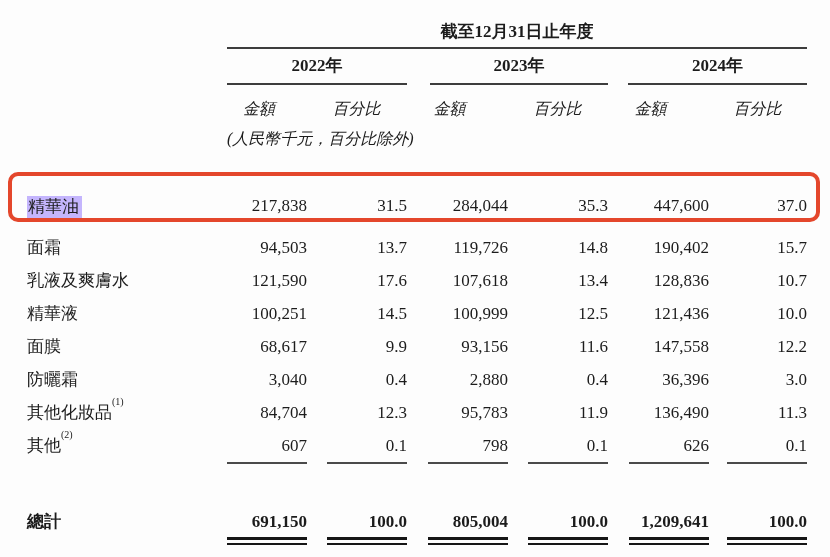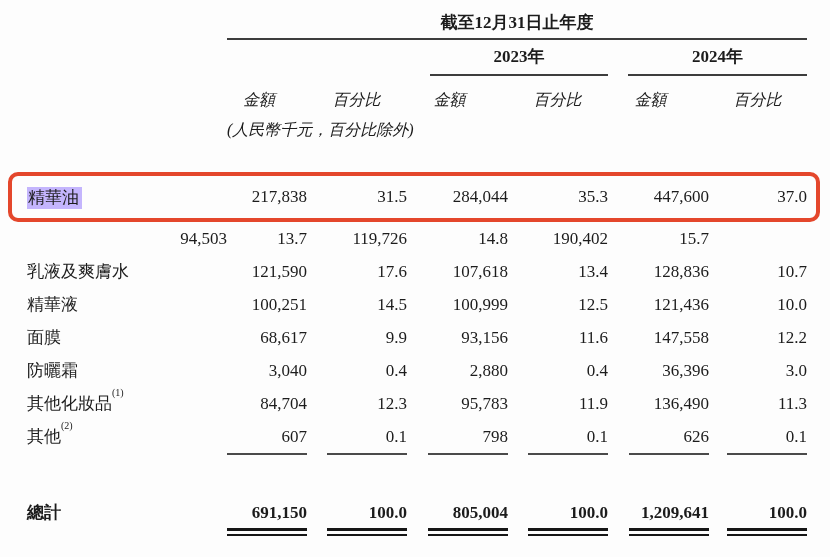--- a/index.html
+++ b/index.html
@@ -1,18 +1,18 @@
 <!DOCTYPE html>
 <html><head>
 <meta charset="utf-8">
 <style>
   * { margin:0; padding:0; box-sizing:border-box; }
   html,body { width:830px; height:557px; background:#fdfdfd; overflow:hidden; }
   body { font-family:"Liberation Serif","DejaVu Serif",serif; color:#1c1c1c; }
-  .page { position:relative; width:830px; height:529px; padding-top:10px; }
+  .page { position:relative; width:830px; height:529px; padding-top:19px; }
 
   .grid { display:grid; grid-template-columns:200px 80px 100px 101px 100px 101px 98px; margin-left:27px; width:780px; }
 
   .title-row { height:30px; }
   .title-cell { grid-column:2 / 8; border-bottom:2px solid #3d3d3d; text-align:center; font-weight:bold; font-size:17px; line-height:26px; }
 
   .years-row { height:38px; }
   .year-cell { display:flex; }
   .yc-2022 { grid-column:2 / 4; }
   .yc-2023 { grid-column:4 / 6; }
@@ -53,20 +53,23 @@
 </head>
 <body>
 
 <div class="page">
 
   <div class="grid title-row">
     <div class="title-cell">截至12月31日止年度</div>
   </div>
 
   <div class="grid years-row">
+    <div class="year-cell yc-2022">
+      <div class="year-inner">2022年</div>
+    </div>
     <div class="year-cell yc-2023">
       <div class="year-inner">2023年</div>
     </div>
     <div class="year-cell yc-2024">
       <div class="year-inner">2024年</div>
     </div>
   </div>
 
   <div class="grid subhead-row">
     <div></div>
@@ -88,20 +91,21 @@
     <div class="row-label"><span class="hl">精華油</span></div>
     <div class="cell">217,838</div>
     <div class="cell">31.5</div>
     <div class="cell">284,044</div>
     <div class="cell">35.3</div>
     <div class="cell">447,600</div>
     <div class="cell">37.0</div>
   </div>
 
   <div class="grid data-row">
+    <div class="row-label">面霜</div>
     <div class="cell">94,503</div>
     <div class="cell">13.7</div>
     <div class="cell">119,726</div>
     <div class="cell">14.8</div>
     <div class="cell">190,402</div>
     <div class="cell">15.7</div>
   </div>
 
   <div class="grid data-row">
     <div class="row-label">乳液及爽膚水</div>

